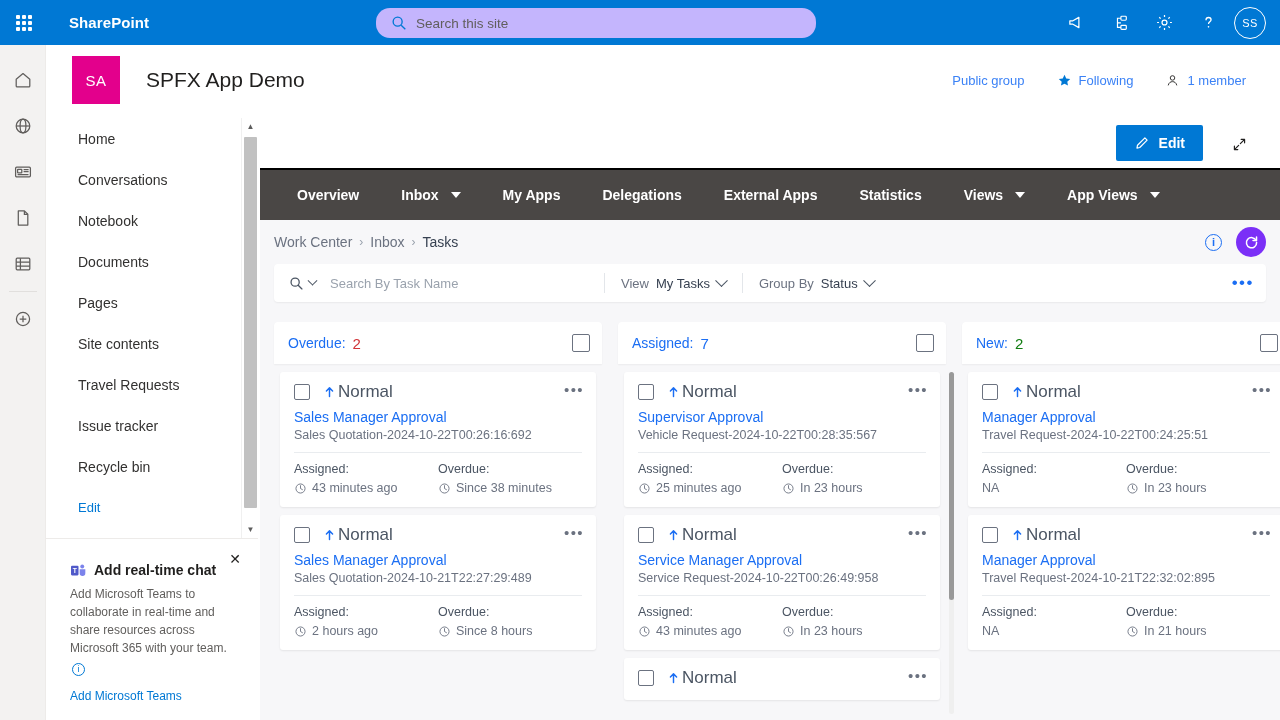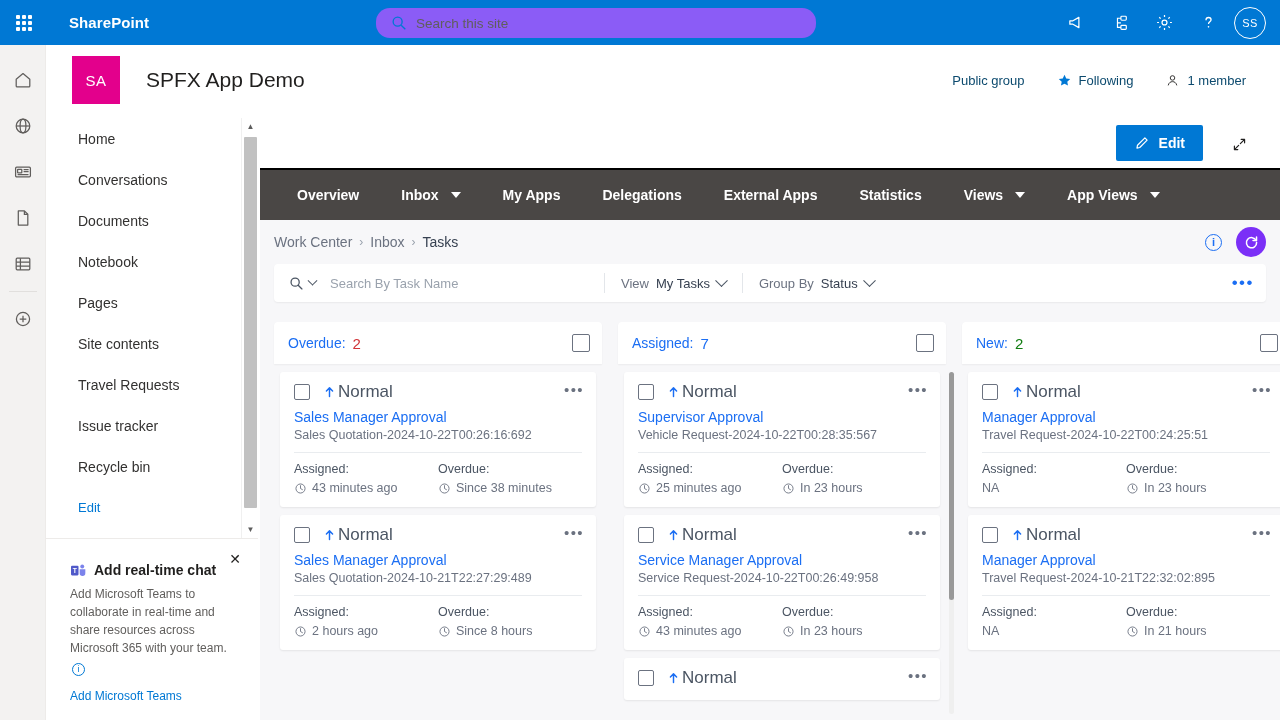--- a/index.html
+++ b/index.html
@@ -25,21 +25,21 @@
     display: grid; grid-template-columns: repeat(3, 4px); grid-template-rows: repeat(3, 4px);
     gap: 2px;
   }
   .waffle-grid i { display: block; width: 4px; height: 4px; background: #fff; border-radius: 1px; }
   .suite-brand {
     color: #fff; font-size: 15px; font-weight: bold; letter-spacing: .1px;
     margin-left: 4px; cursor: pointer;
   }
   .suite-search {
     position: absolute; left: 376px; top: 8px; width: 440px; height: 30px;
-    background: #8b5cf6; border-radius: 14px; display: flex; align-items: center;
+    background: #c4b5fd; border-radius: 14px; display: flex; align-items: center;
     padding: 0 14px; cursor: text;
   }
   .suite-search .sicon { width: 18px; height: 18px; margin-right: 8px; flex: 0 0 auto; }
   .suite-search input {
     border: 0; outline: 0; font-size: 13.5px; color: #323130; width: 100%;
     font-family: "Liberation Sans", sans-serif; background: transparent;
   }
   .suite-search input::placeholder { color: #605e5c; }
   .suite-right {
     position: absolute; right: 6px; top: 0; height: 45px;
@@ -76,21 +76,21 @@
   .site-logo {
     width: 48px; height: 48px; background: #e3008c; color: #fff;
     display: flex; align-items: center; justify-content: center;
     font-size: 15px; letter-spacing: .4px;
   }
   .site-title {
     font-size: 21px; color: #201f1e; margin-left: 26px; font-weight: normal; cursor: pointer;
   }
   .site-meta {
     position: absolute; right: 18px; top: 0; height: 70px;
-    display: flex; align-items: center; gap: 0; font-size: 13px; color: #0c4a6e;
+    display: flex; align-items: center; gap: 0; font-size: 13px; color: #3b82f6;
   }
   .site-meta .mi { display: flex; align-items: center; gap: 7px; padding: 0 16px; cursor: pointer; }
   .site-meta .mi.plain { cursor: default; }
 
   
   .edit-bar {
     position: absolute; left: 46px; top: 115px; width: 1234px; height: 56px; background: #fff;
   }
   .edit-btn {
     position: absolute; right: 77px; top: 125px;
@@ -386,24 +386,24 @@
 </div>
 
 <div class="leftnav" id="leftnav">
     <div class="leftnav-item">
       <span>Home</span>
     </div>
     <div class="leftnav-item">
       <span>Conversations</span>
     </div>
     <div class="leftnav-item">
+      <span>Notebook</span>
+    </div>
+    <div class="leftnav-item">
       <span>Documents</span>
-    </div>
-    <div class="leftnav-item">
-      <span>Notebook</span>
     </div>
     <div class="leftnav-item">
       <span>Pages</span>
     </div>
     <div class="leftnav-item">
       <span>Site contents</span>
     </div>
     <div class="leftnav-item">
       <span>Travel Requests</span>
     </div>

